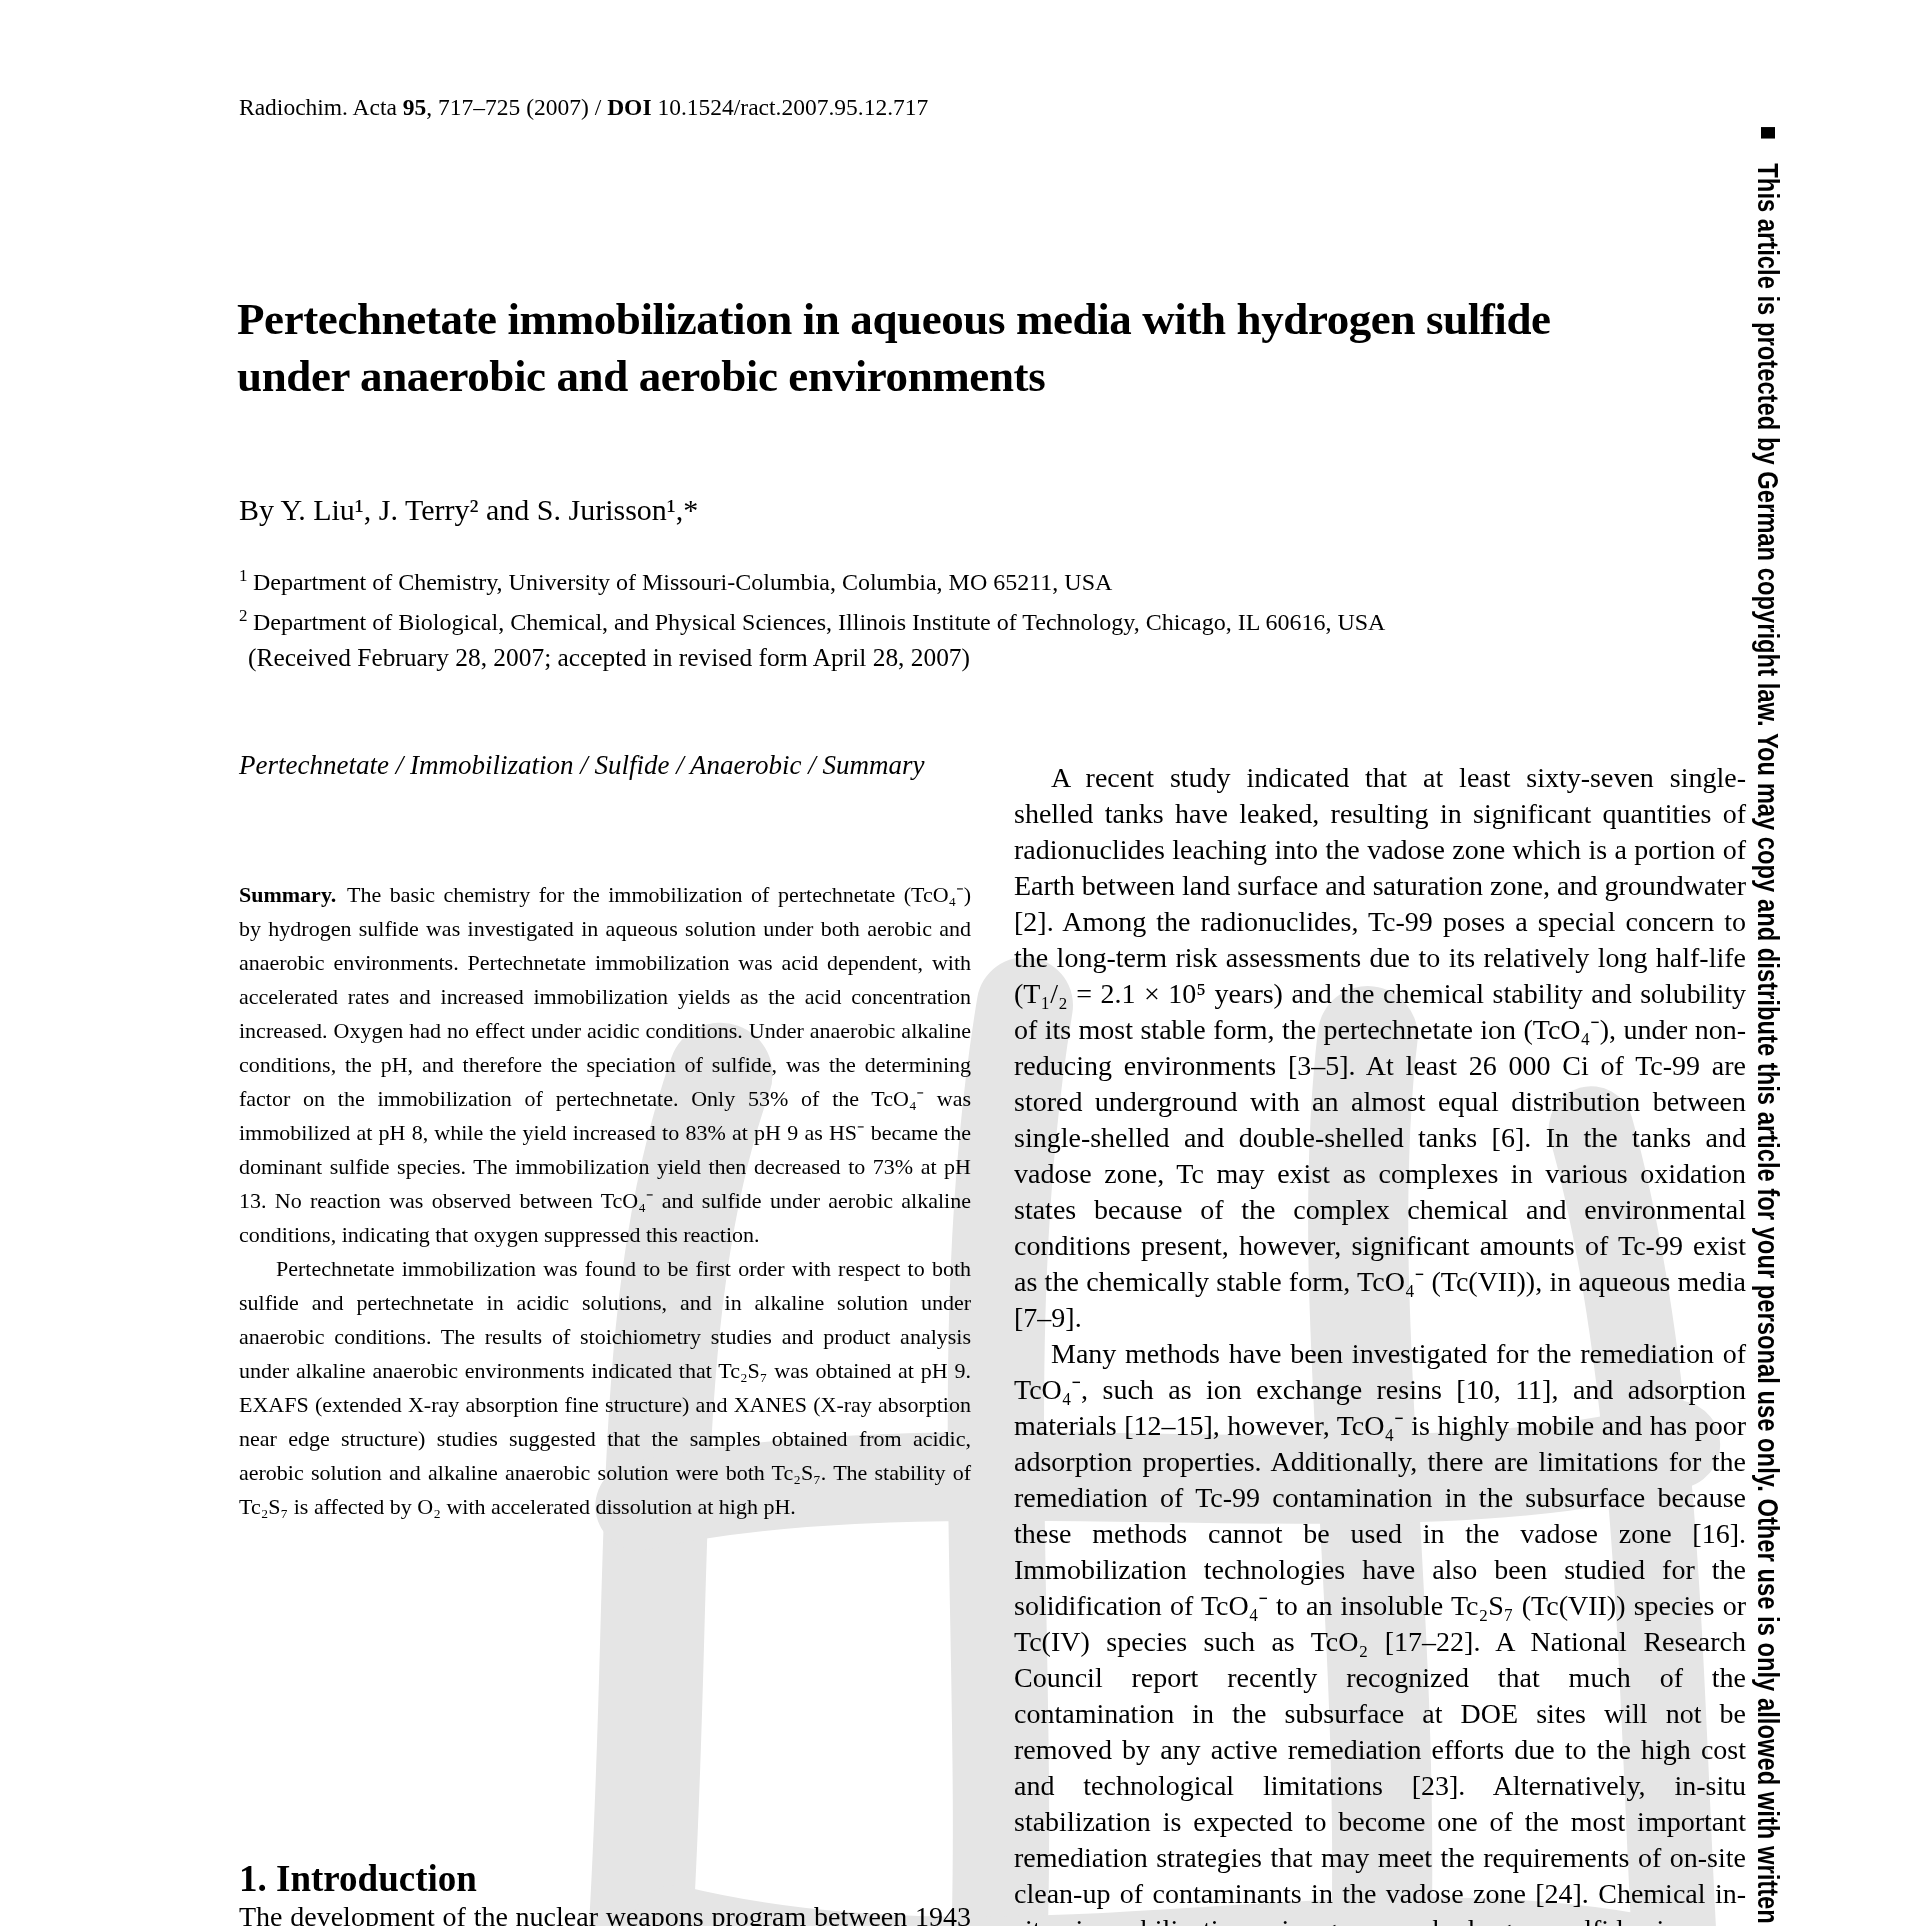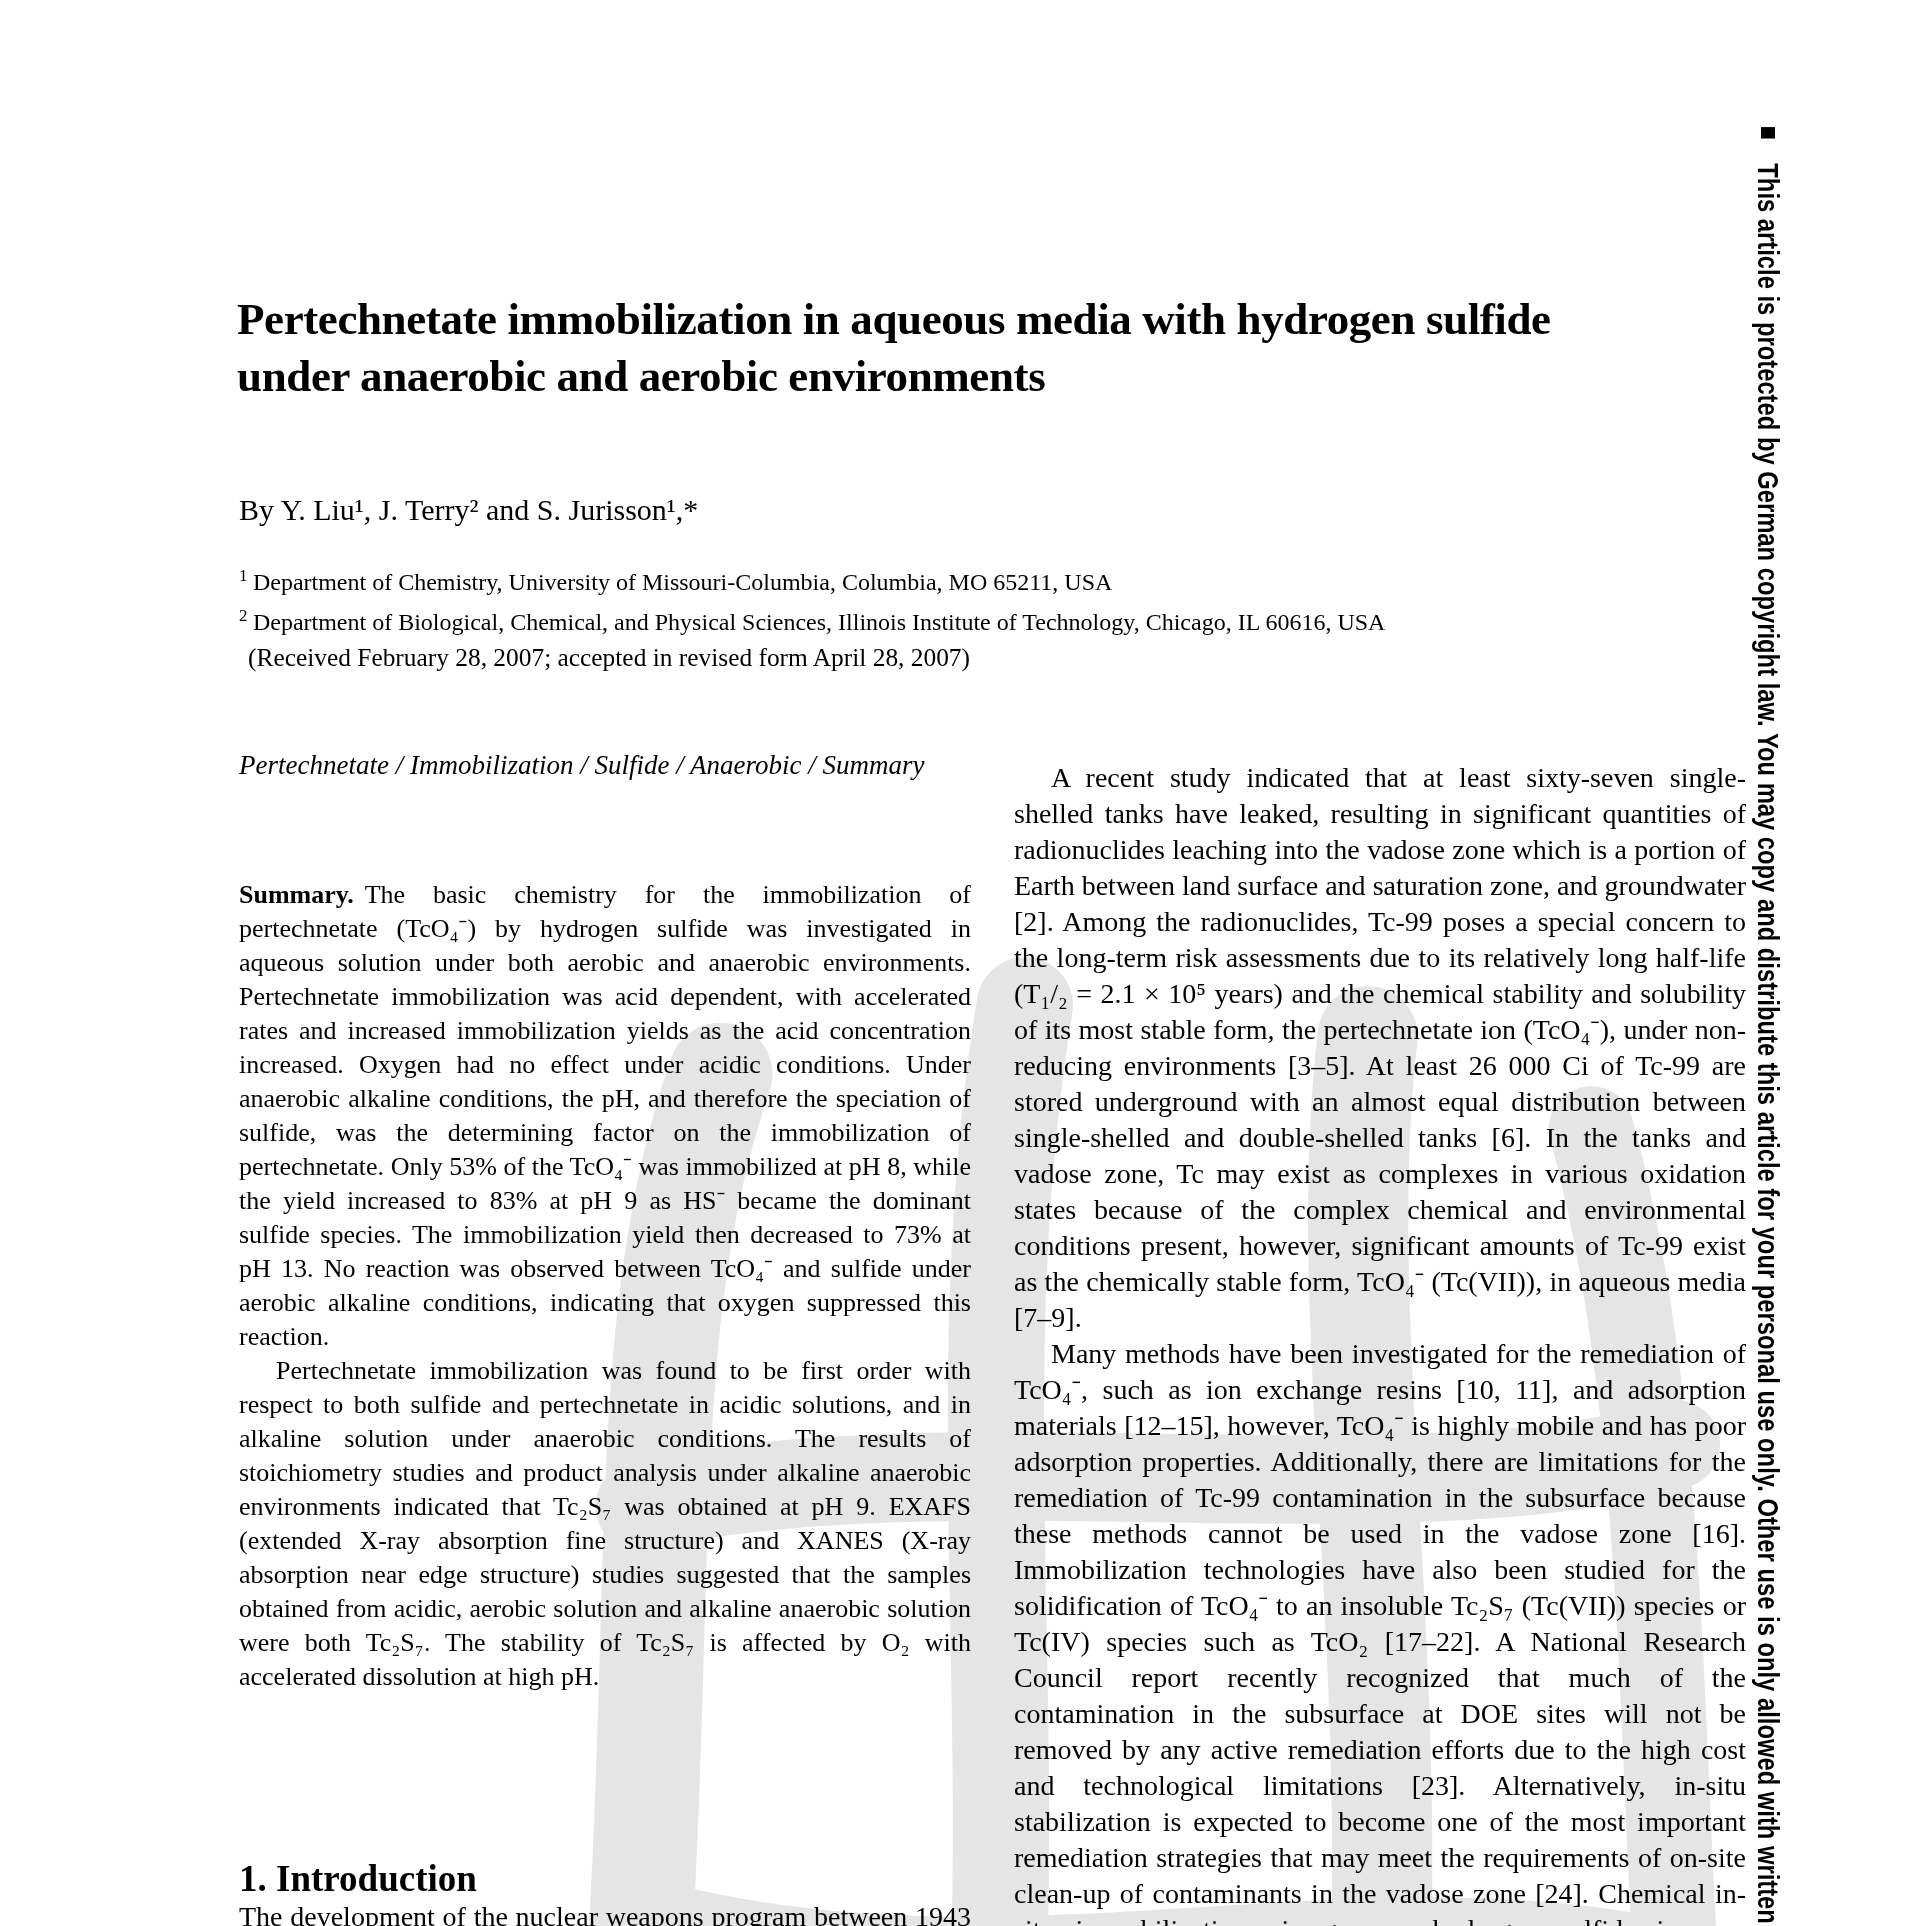--- a/index.html
+++ b/index.html
@@ -89,21 +89,21 @@
     font-style: italic;
     font-size: 27px;
     line-height: 37px;
   }
 
   
   #summary {
     left: 239px;
     top: 878px;
     width: 732px;
-    font-size: 26px;
+    font-size: 22px;
     line-height: 34px;
     text-align: justify;
   }
   #summary p { margin: 0; }
   .summary-label {
     font-weight: bold;
     margin-right: 10.8px;
   }
   .para-indent { text-indent: 37px; }
 
@@ -163,20 +163,23 @@
       <path d="M 1430 180 C 1230 1380, 1530 2580, 1210 3800" stroke-width="250"></path>
       <path d="M 2320 260 C 2210 1180, 2520 2380, 2230 3720" stroke-width="260"></path>
       <path d="M 430 1480 C 1230 1300, 2430 1520, 3120 1320" stroke-width="230"></path>
       <path d="M 520 2580 C 1430 2800, 2330 2480, 3140 2680" stroke-width="230"></path>
       <path d="M 900 3280 C 1500 3880, 2520 3880, 3020 3300" stroke-width="250"></path>
       <path d="M 2900 500 C 3150 1400, 3050 2600, 3200 3500" stroke-width="220"></path>
     </g>
   </svg>
 
   <div id="journal-header" class="layer">
+    <div>
+      <span>Radiochim. Acta </span><b>95</b><span>, 717–725 (2007) / </span><b>DOI</b><span> 10.1524/ract.2007.95.12.717</span>
+    </div>
   </div>
 
   <div id="article-title" class="layer">Pertechnetate immobilization in aqueous media with hydrogen sulfide under anaerobic and aerobic environments</div>
 
   <div id="byline" class="layer">By Y. Liu¹, J. Terry² and S. Jurisson¹,*</div>
 
   <div id="affiliations" class="layer">
     <div>
       <span class="aff-marker">1</span><span>Department of Chemistry, University of Missouri-Columbia, Columbia, MO 65211, USA</span>
     </div>

